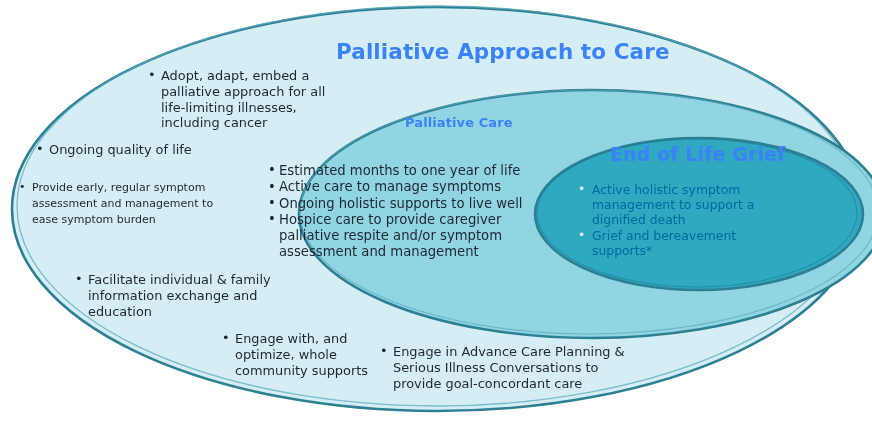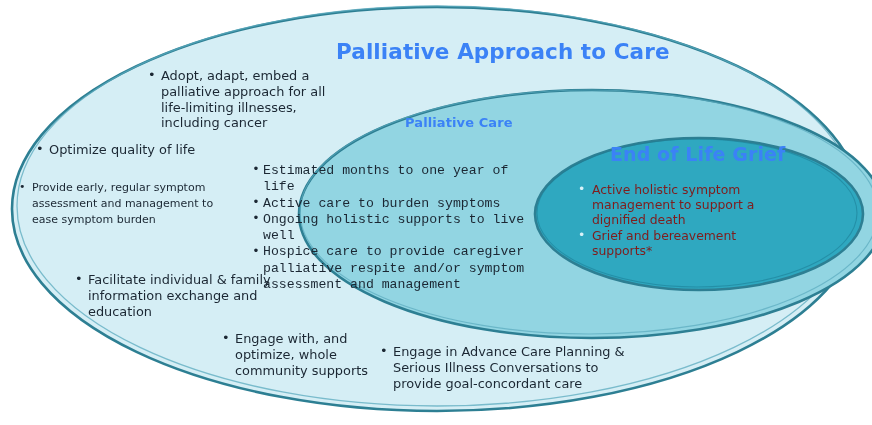--- a/index.html
+++ b/index.html
@@ -102,31 +102,31 @@
     left: 222px; top: 331px; width: 170px;
     font-size: 12.9px; line-height: 15.8px;
   }
   #outer-b6 {
     left: 380px; top: 344px; width: 250px;
     font-size: 12.9px; line-height: 15.8px;
   }
 
   
   #middle-b1 {
-    left: 252px; top: 163px; width: 290px;
-    font-size: 13.2px; line-height: 16.3px; font-family: Liberation Mono, monospace;
+    left: 268px; top: 163px; width: 290px;
+    font-size: 13.2px; line-height: 16.3px;
   }
   #middle-b1 > li { padding-left: 11px; }
 
   
   #inner-b1 {
     left: 578px; top: 182px; width: 200px;
     font-size: 12.4px; line-height: 15.2px;
   }
-  #inner-b1 > li { color: #7f1d1d; padding-left: 14px; }
+  #inner-b1 > li { color: #0369a1; padding-left: 14px; }
   #inner-b1 > li::before { color: #d9f2f8; }
 </style>
 </head>
 <body>
 
 <div id="canvas">
 
   <svg id="venn-svg" viewBox="0 0 872 425">
 
     <ellipse cx="437" cy="209" rx="425" ry="202" fill="#d5eef5" stroke="#2d7f93" stroke-width="2.6"></ellipse>
@@ -146,42 +146,42 @@
 
     <div class="ring-title" id="title-middle">Palliative Care</div>
 
     <div class="ring-title" id="title-inner">End of Life Grief</div>
 
     <ul class="bullets blk" id="outer-b1">
       <li>Adopt, adapt, embed a palliative approach for all life-limiting illnesses, including cancer</li>
     </ul>
 
     <ul class="bullets blk" id="outer-b2">
-      <li>Optimize quality of life</li>
+      <li>Ongoing quality of life</li>
     </ul>
 
     <ul class="bullets blk" id="outer-b3">
       <li>Provide early, regular symptom assessment and management to ease symptom burden</li>
     </ul>
 
     <ul class="bullets blk" id="outer-b4">
       <li>Facilitate individual &amp; family information exchange and education</li>
     </ul>
 
     <ul class="bullets blk" id="outer-b5">
       <li>Engage with, and optimize, whole community supports</li>
     </ul>
 
     <ul class="bullets blk" id="outer-b6">
       <li>Engage in Advance Care Planning &amp; Serious Illness Conversations to provide goal-concordant care</li>
     </ul>
 
     <ul class="bullets blk" id="middle-b1">
       <li>Estimated months to one year of life</li>
-      <li>Active care to burden symptoms</li>
+      <li>Active care to manage symptoms</li>
       <li>Ongoing holistic supports to live well</li>
       <li>Hospice care to provide caregiver palliative respite and/or symptom assessment and management</li>
     </ul>
 
     <ul class="bullets blk" id="inner-b1">
       <li>Active holistic symptom management to support a dignified death</li>
       <li>Grief and bereavement supports*</li>
     </ul>
 
   </div>

